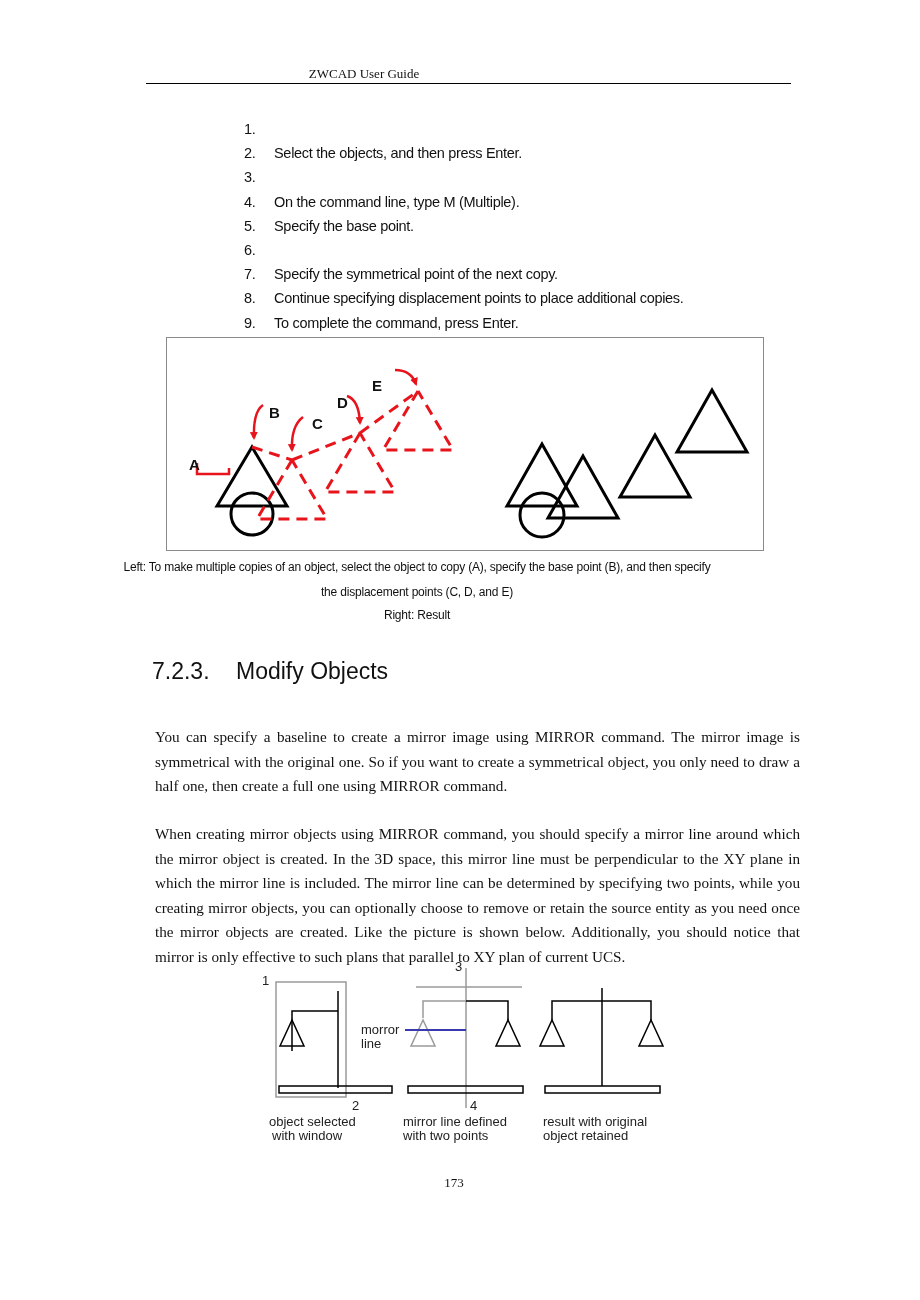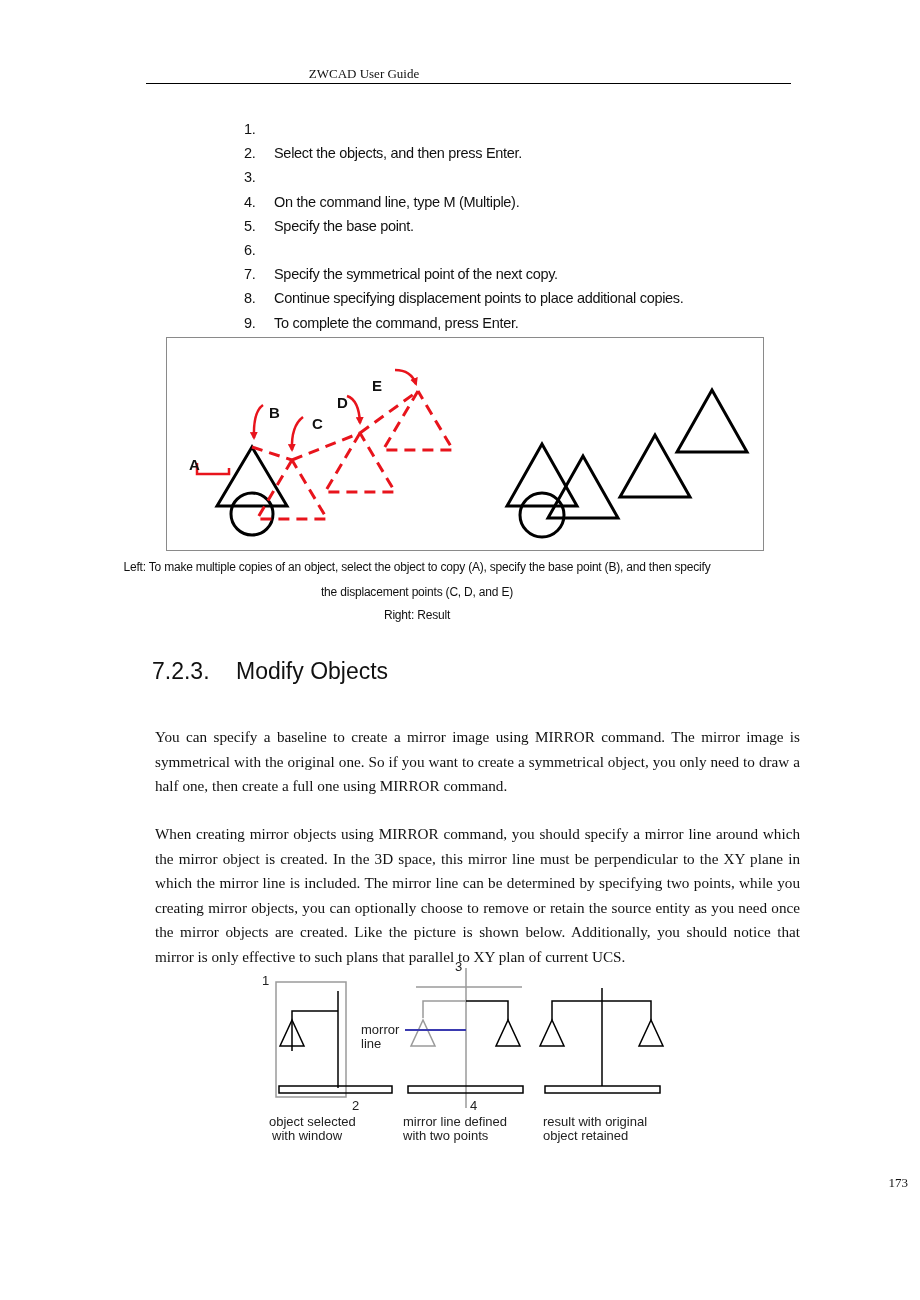--- a/index.html
+++ b/index.html
@@ -11,21 +11,21 @@
   .steps { position:absolute; top:121px; left:244px; margin:0; padding:0; list-style:none; font-size:14.5px; letter-spacing:-0.3px; }
   .steps li { height:24.2px; display:flex; }
   .steps .num { width:30px; }
   .fig1 { position:absolute; top:337px; left:166px; width:598px; height:214px; border:1.5px solid #8a8a8a; box-sizing:border-box; }
   .fig1 svg { position:absolute; left:0; top:0; }
   .caption { position:absolute; left:0; width:760px; text-align:center; font-size:12px; letter-spacing:-0.2px;padding-left:37px; }
   .section { position:absolute; top:658px; left:152px; font-size:23px; display:flex; }
   .section .secnum { width:84px; }
   .para { position:absolute; left:146px; width:645px; font-size:15.2px; line-height:24.6px; text-align:justify; margin:9px; }
   .fig2 { position:absolute; top:958px; left:258px; width:420px; height:190px; }
-  .pagenum { position:absolute; top:1175px; left:0; width:908px; text-align:right; font-size:13px; }
+  .pagenum { position:absolute; top:1175px; left:0; width:908px; text-align:center; font-size:13px; }
 </style>
 </head>
 <body>
 
 <div class="header-title serif">ZWCAD User Guide</div>
 <div class="header-rule"></div>
 
 <ol class="steps sans">
   <li>
       <span class="num">1.</span>

